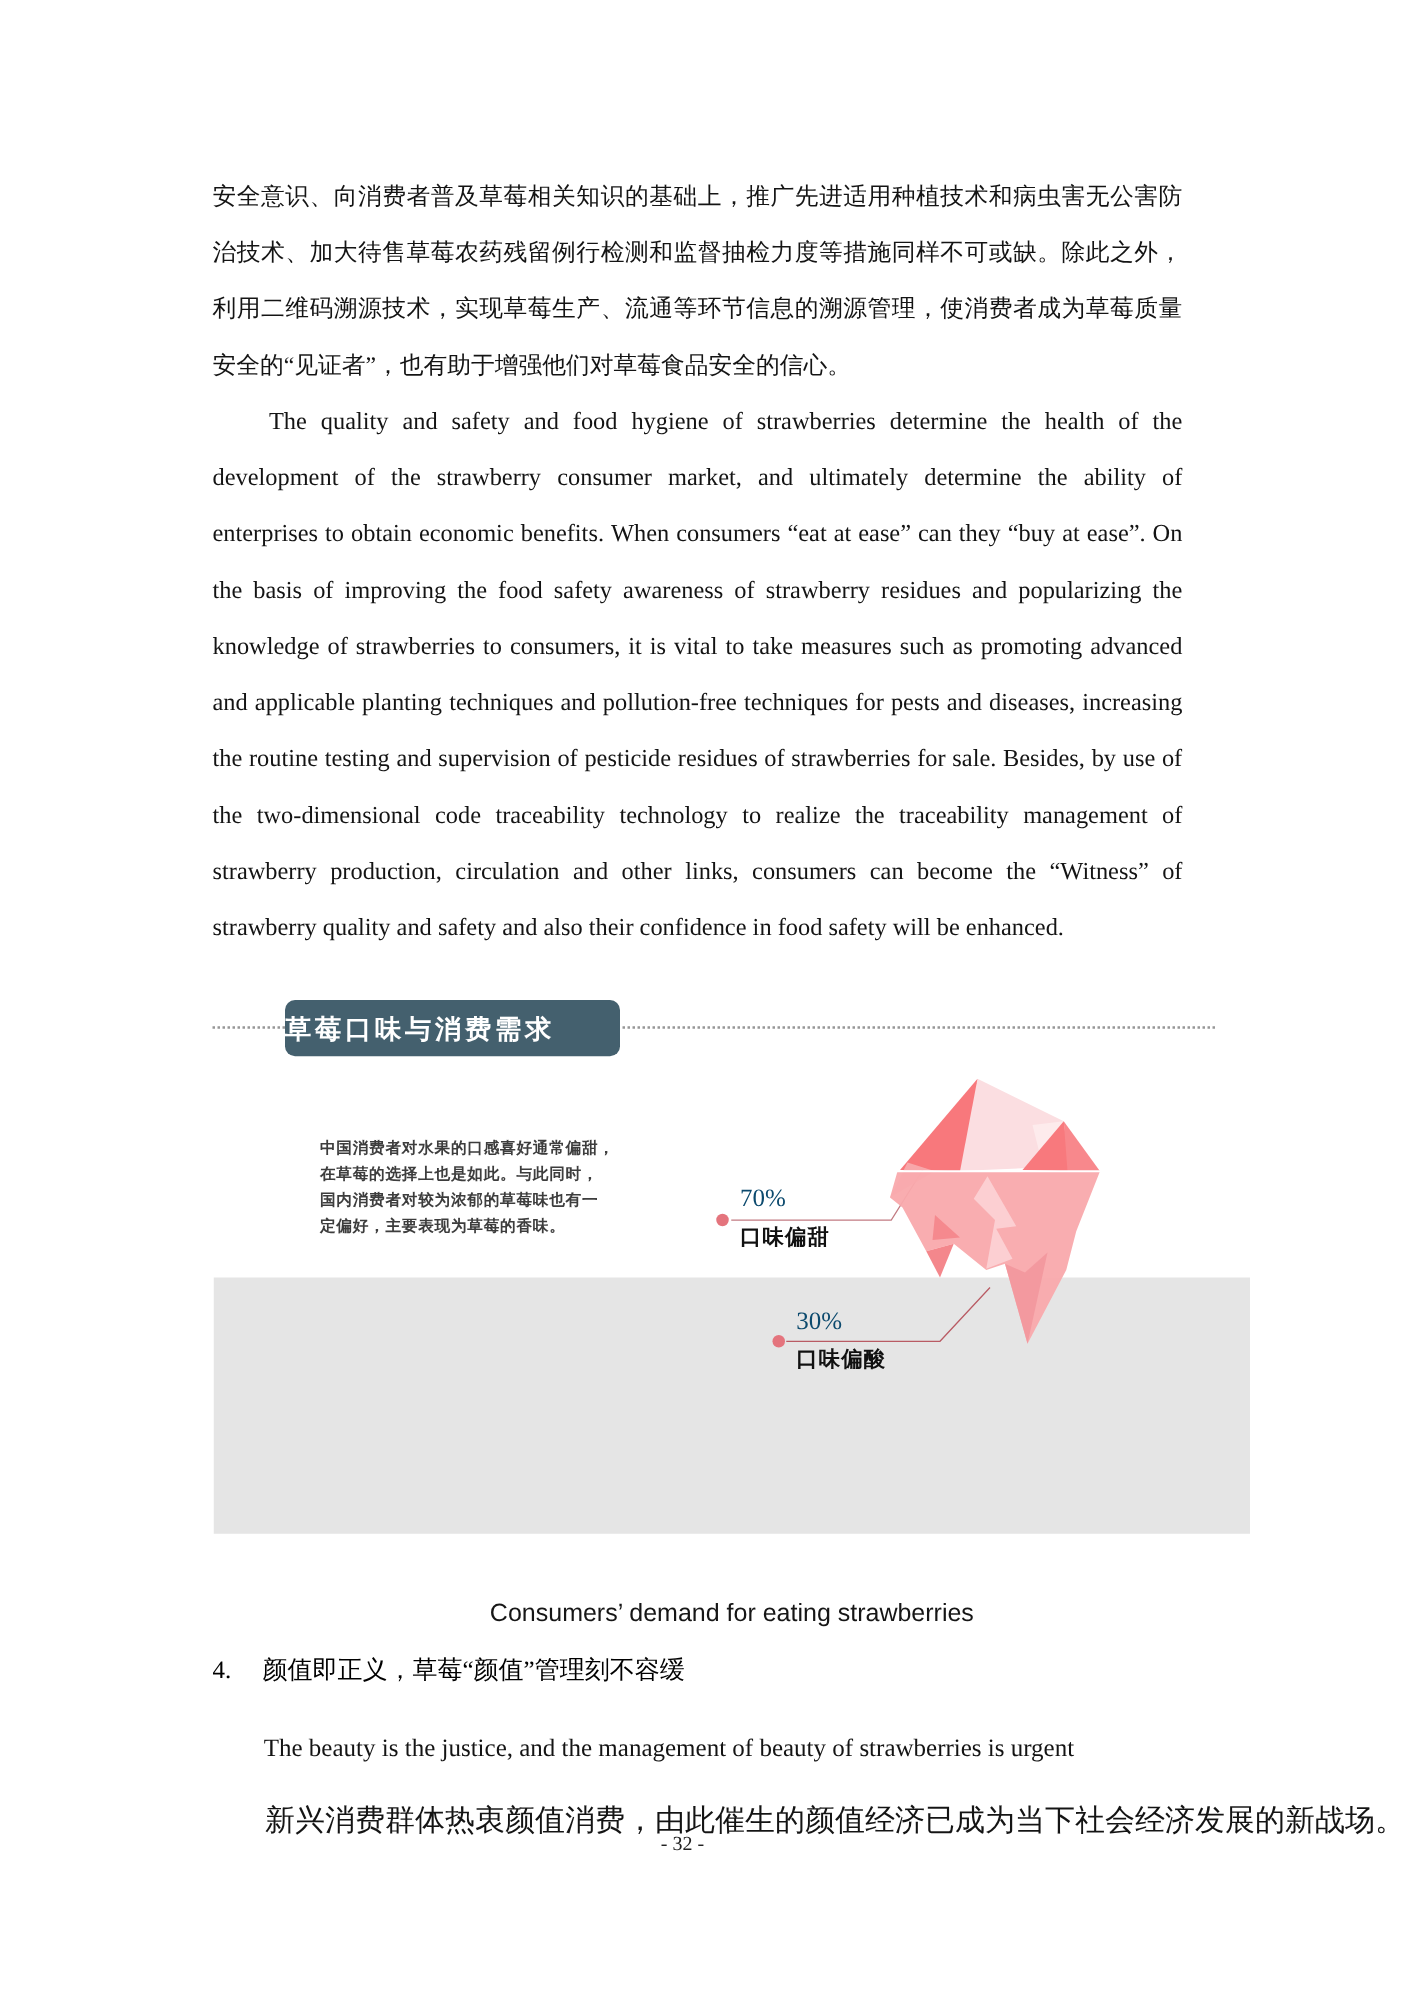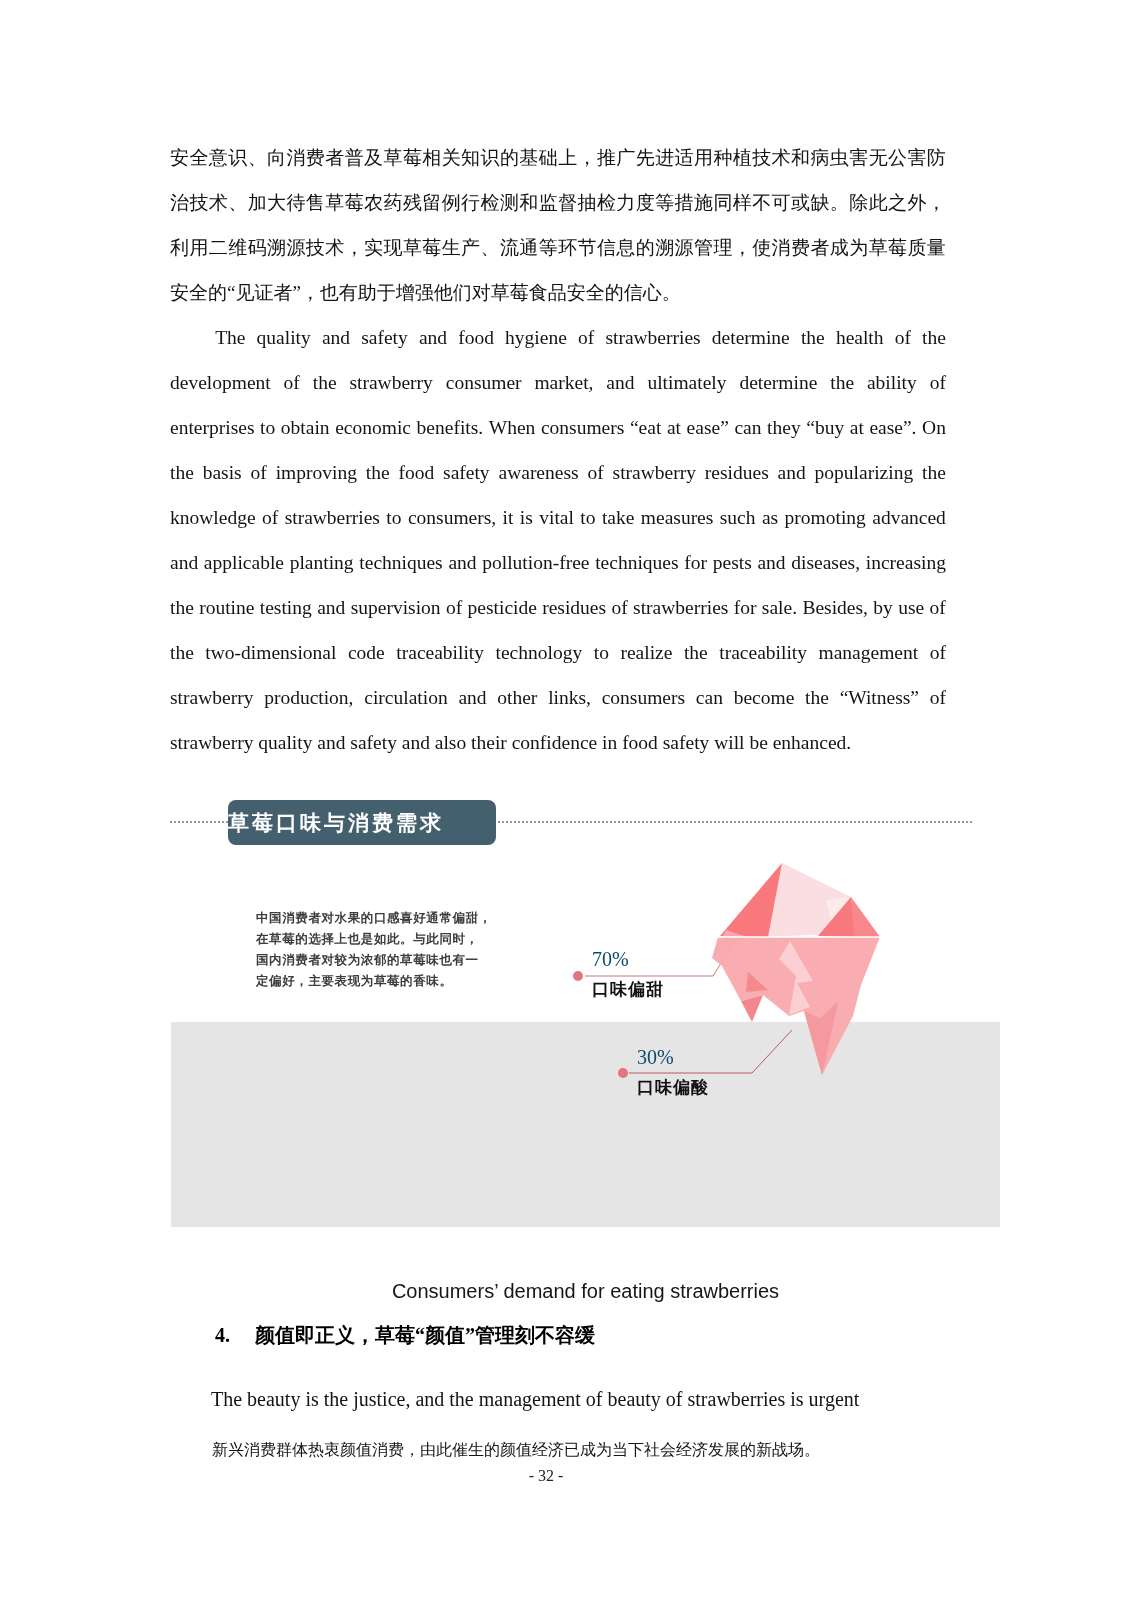--- a/index.html
+++ b/index.html
@@ -28,24 +28,24 @@
   svg.overlay{position:absolute;left:0;top:0;z-index:2;pointer-events:none;}
   
   .stat{position:absolute;z-index:3;}
   .pct{font-size:20px;color:#0c4a6e;}
   .slabel{font-size:17px;font-weight:bold;color:#111;margin-top:7px;letter-spacing:1px;}
   .stat70{left:592px;top:948px;}
   .stat30{left:637px;top:1046px;}
   
   .caption{position:absolute;left:171px;top:1280px;width:829px;text-align:center;
     font-family:"Liberation Sans","DejaVu Sans",sans-serif;font-size:20px;color:#161616;}
-  .heading{position:absolute;left:170px;top:1322px;font-size:20px;font-weight:bold;color:#000;white-space:nowrap;margin-left:45px;}
+  .heading{position:absolute;left:170px;top:1322px;font-size:20px;font-weight:normal;color:#000;white-space:nowrap;}
   .heading .hnum{display:inline-block;width:40px;}
   .subtitle{position:absolute;left:211px;top:1388px;font-size:20px;color:#141414;white-space:nowrap;}
-  .closing{position:absolute;left:212px;top:1440px;font-size:16px;color:#141414;white-space:nowrap;}
+  .closing{position:absolute;left:212px;top:1440px;font-size:24px;color:#141414;white-space:nowrap;}
   .pagenum{position:absolute;left:0;top:1467px;width:1092px;text-align:center;font-size:16px;color:#222;}
 </style>
 </head>
 <body>
 
 <div class="page">
 
   <div class="para cn" style="top:135px">
       <div class="tline just">
         <span>安</span>

